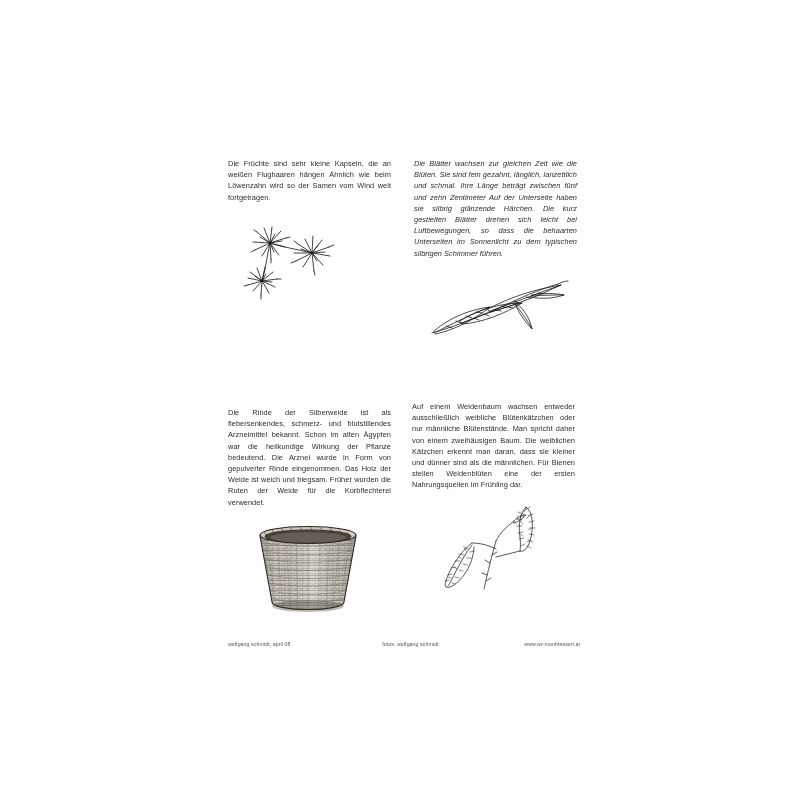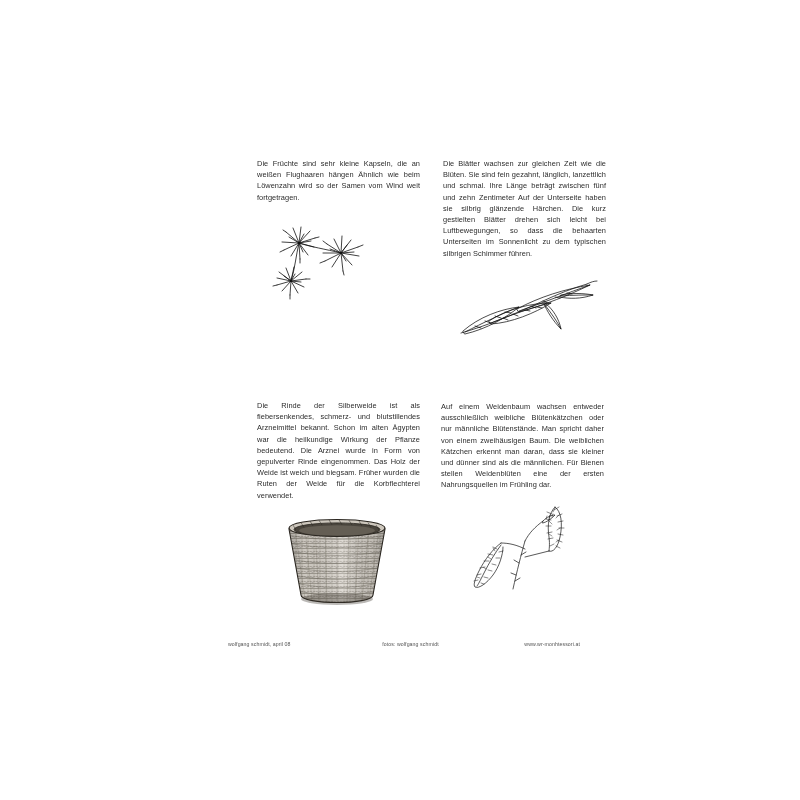--- a/index.html
+++ b/index.html
@@ -26,33 +26,32 @@
     width: 800px;
     height: 800px;
     background: #ffffff;
   }
   .content {
     position: absolute;
     left: 228px;
     top: 158px;
     width: 352px;
     height: 500px;
-    margin-left: 29px;
   }
   .grid {
     position: relative;
     width: 100%;
   }
   .cell {
     position: absolute;
     width: 163px;
   }
   .cell-tl { left: 0px;   top: 0px; }
-  .cell-tr { left: 186px; top: 0px; }
-  .cell-bl { left: 0px;   top: 242px; }
+  .cell-tr { left: 186px; top: 0px; font-style: italic; }
+  .cell-bl { left: 0px;   top: 249px; }
   .cell-br { left: 184px; top: 243px; }
 
   .para {
     font-size: 7.4px;
     line-height: 11.2px;
     color: #2b2b2b;
     text-align: justify;
     text-justify: inter-word;
     margin: 0;
     letter-spacing: 0.05px;

